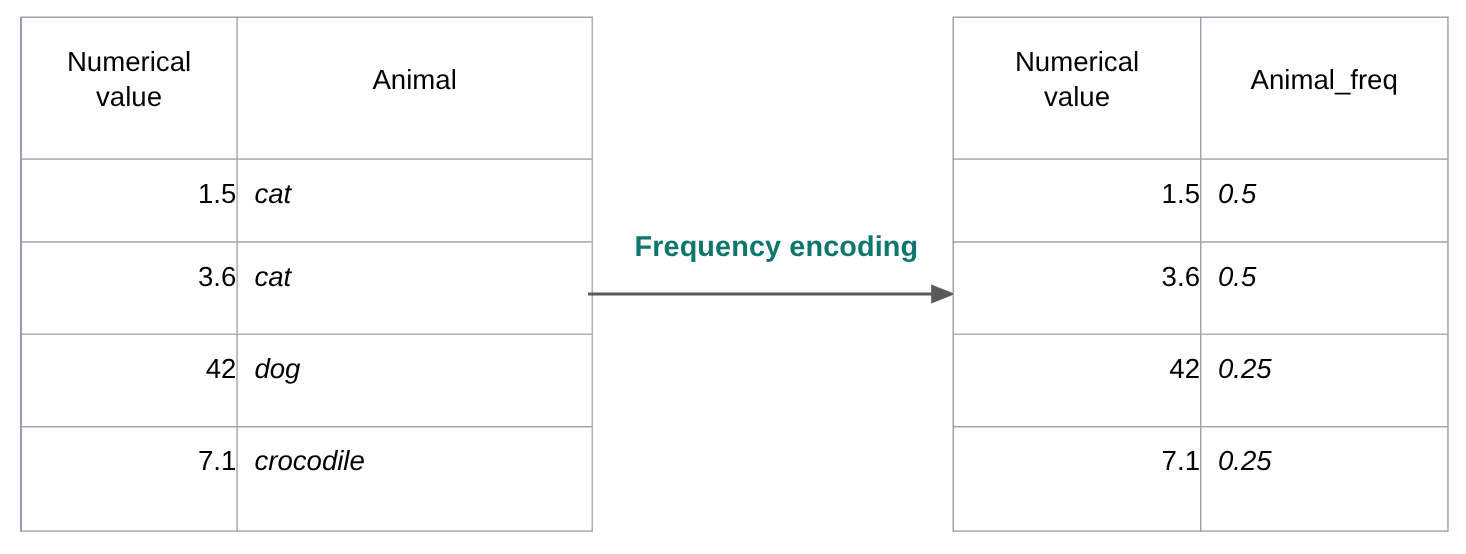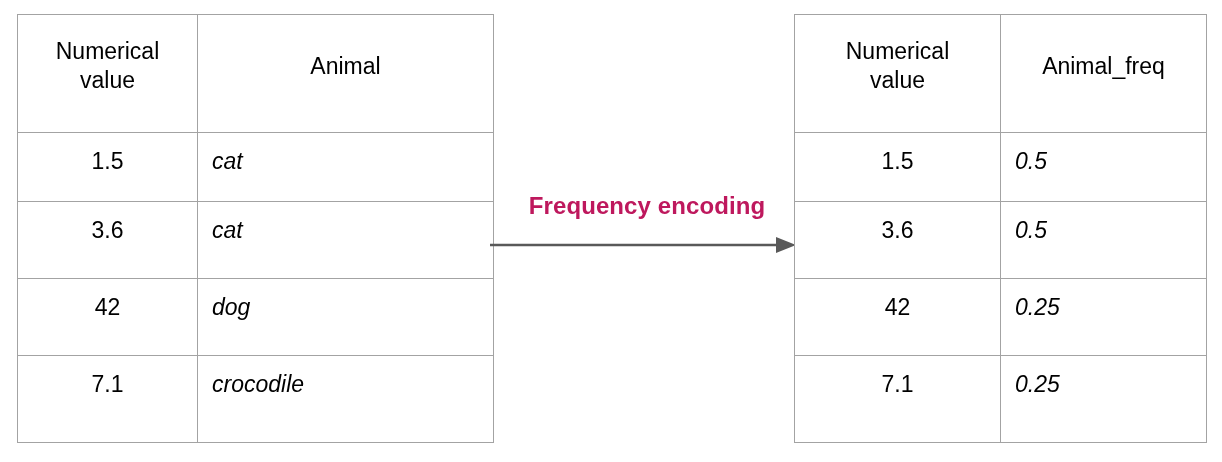--- a/index.html
+++ b/index.html
@@ -52,21 +52,21 @@
   
   .hdr-row td { height: 117px; }
   .hdr-cell {
     text-align: center;
     padding-top: 22px;
   }
   .hdr-cell.one-line { padding-top: 37px; }
 
   
   .num-cell {
-    text-align: center;
+    text-align: right;
     padding-top: 14px;
   }
   .txt-cell {
     text-align: left;
     padding-top: 14px;
     padding-left: 14px;
     font-style: italic;
   }
 
   
@@ -106,21 +106,21 @@
   #transform-label {
     position: absolute;
     left: 492px;
     top: 192px;
     width: 310px;
     text-align: center;
     font-size: 24px;
     font-weight: bold;
     line-height: 28px;
     letter-spacing: 0.1px;
-    color: #be185d;
+    color: #0f766e;
     white-space: nowrap;
   }
 </style>
 </head>
 <body>
 
 <div class="diagram">
 
   <table class="enc-table" id="table-source">
     <colgroup>

